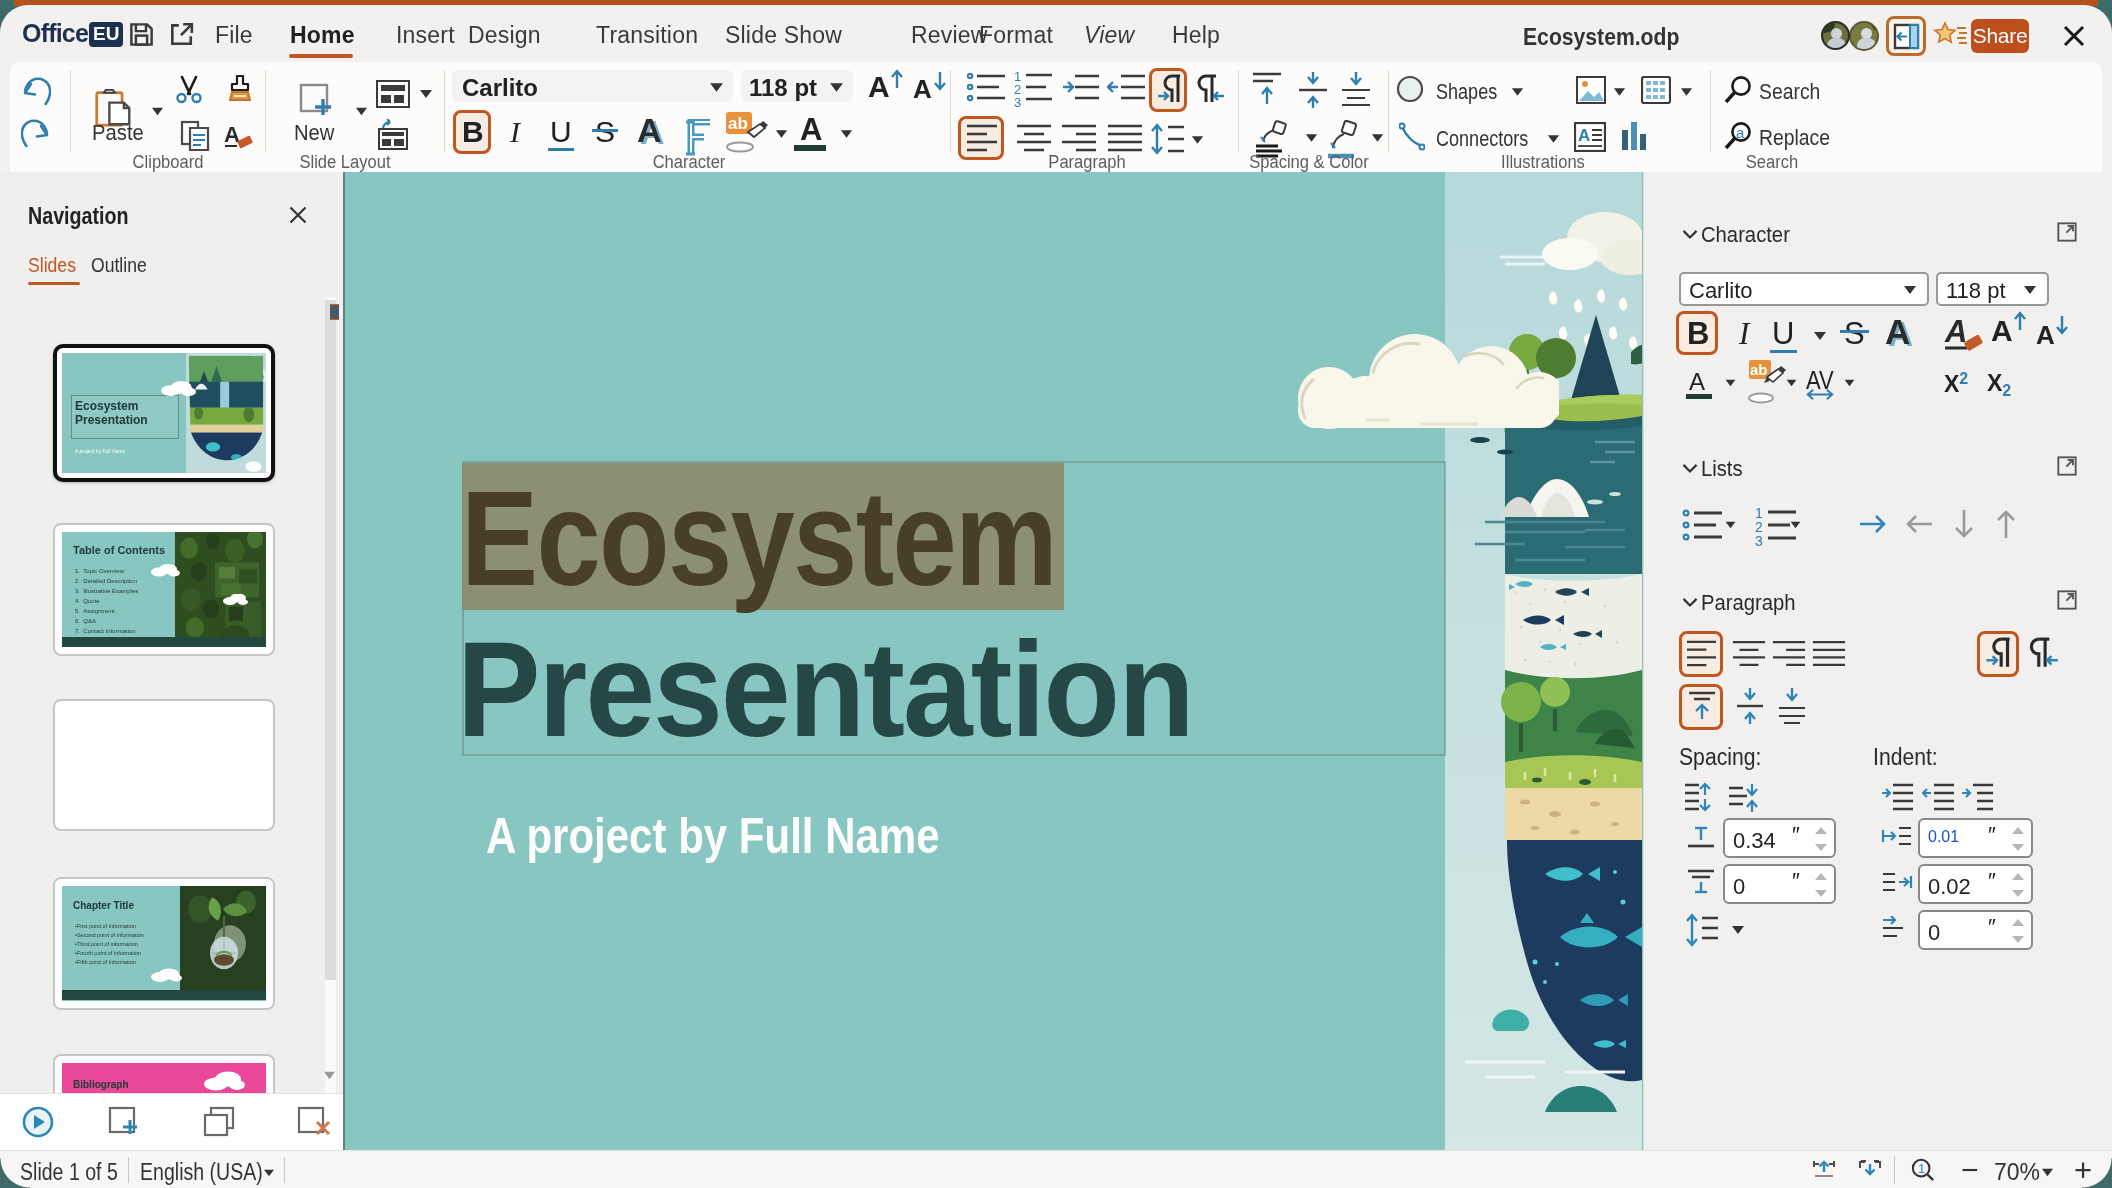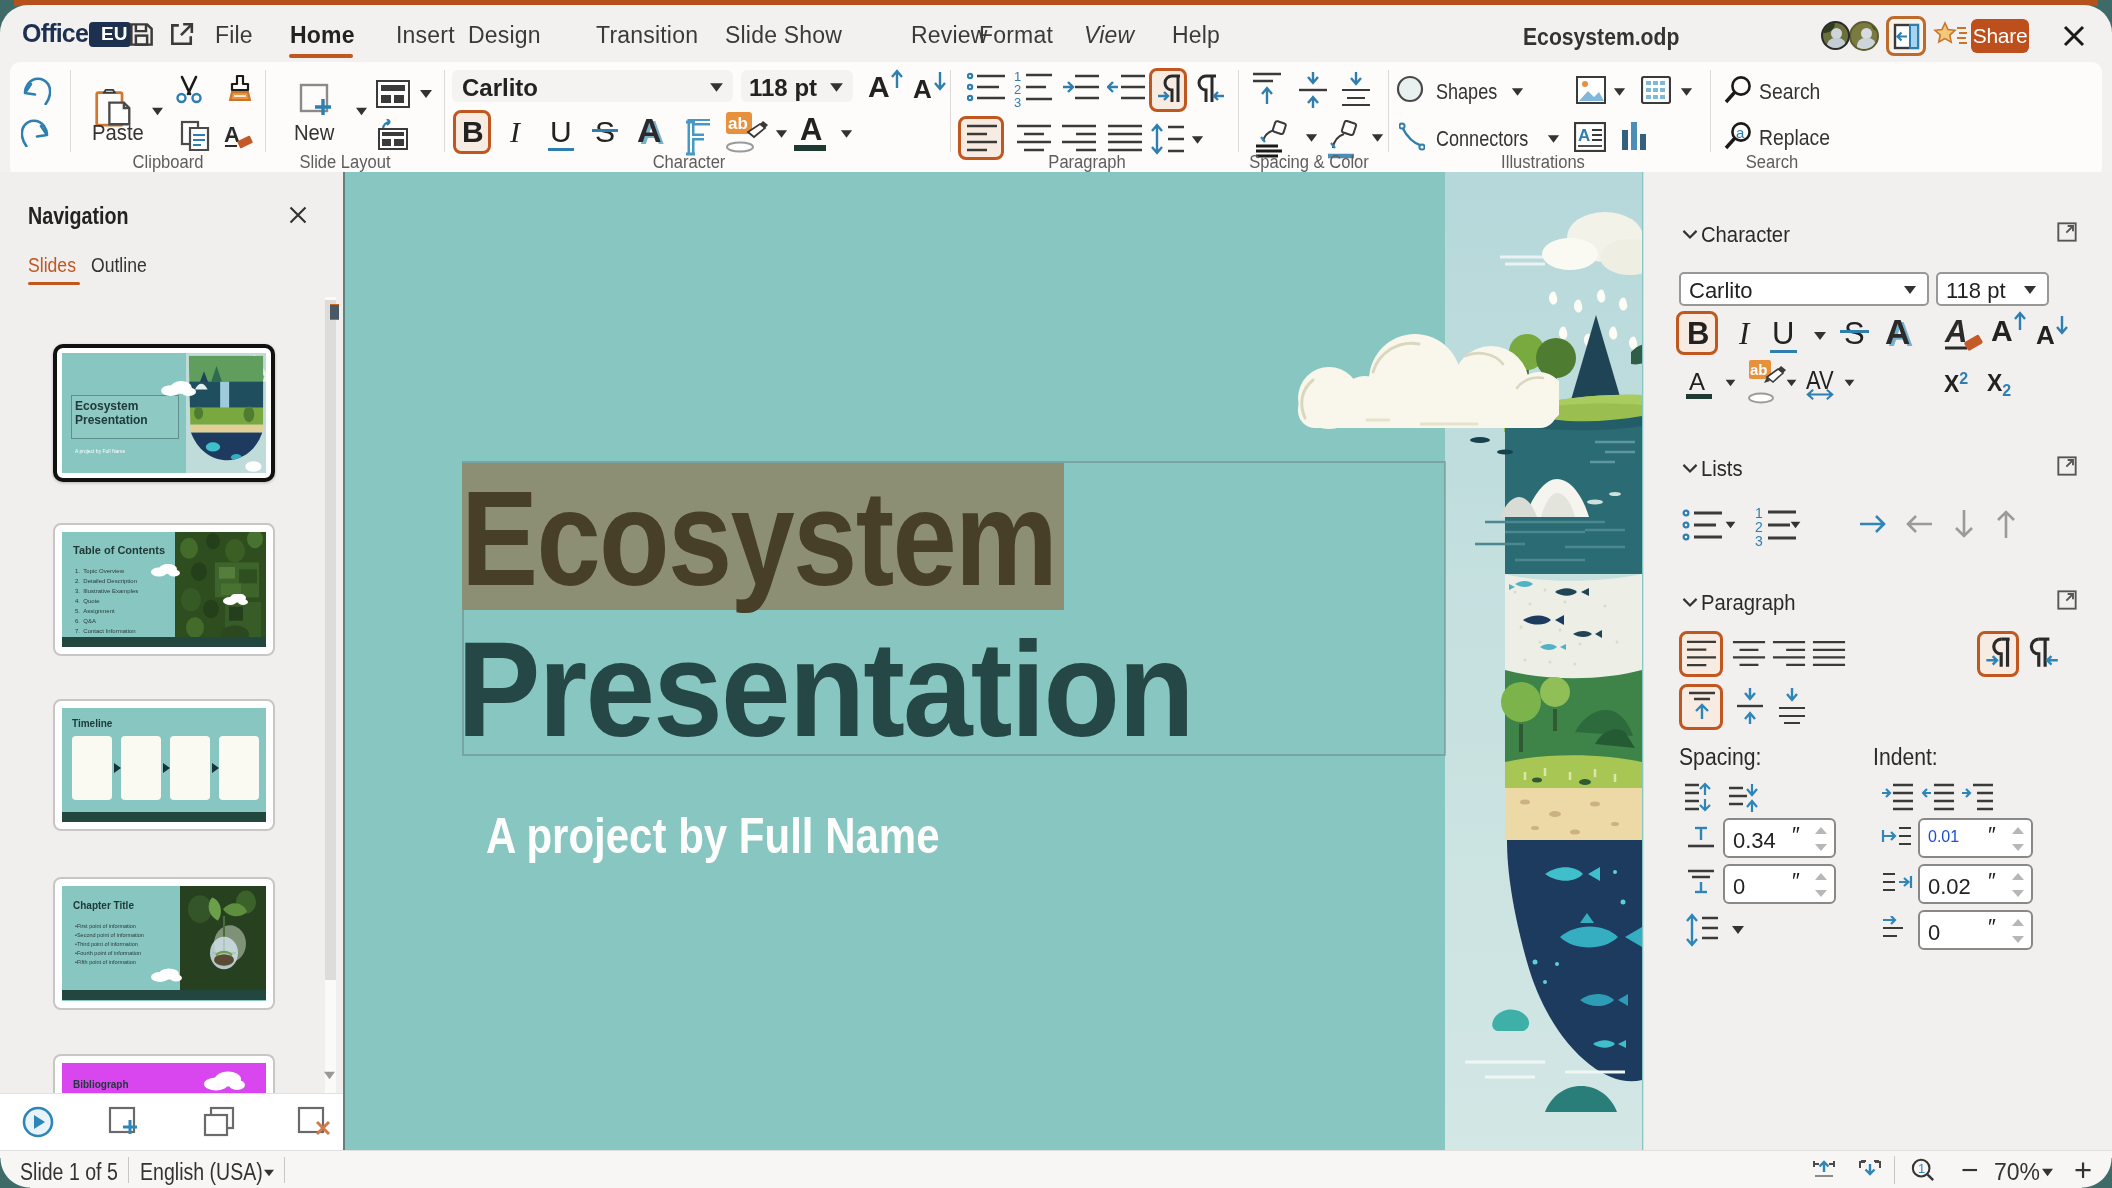--- a/index.html
+++ b/index.html
@@ -19,21 +19,21 @@
 #winscroll{position:absolute;left:2090px;top:0;width:22px;height:978px;background:#F1F0EF;}
 #statusbar{position:absolute;left:0;top:1150px;width:2112px;height:38px;background:#F7F6F5;border-top:1px solid #E2E0DE;}
 .cornbl{position:absolute;left:0;bottom:0;width:30px;height:30px;background:radial-gradient(circle at 30px 0px, transparent 29px, #3E6A68 30px);z-index:50;}
 .cornbr{position:absolute;right:0;bottom:0;width:30px;height:30px;background:radial-gradient(circle at 0px 0px, transparent 29px, #3E6A68 30px);z-index:50;}
 </style>
 </head>
 <body>
 <div id="topbar"></div>
 <div id="win">
   <div id="menurow">
-    <div class="abs" style="left:22px;top:14px;font-weight:bold;font-size:25px;color:#1E3050;letter-spacing:-0.8px;">Office<span style="display:inline-block;background:#1E3050;color:#fff;border-radius:4px;font-size:19px;padding:1px 4px 2px 12px;margin-left:1px;vertical-align:2px;letter-spacing:0;">EU</span></div>
+    <div class="abs" style="left:22px;top:14px;font-weight:bold;font-size:25px;color:#1E3050;letter-spacing:-0.8px;">Office<span style="display:inline-block;background:#1E3050;color:#fff;border-radius:4px;font-size:19px;padding:1px 4px 2px 4px;margin-left:1px;vertical-align:2px;letter-spacing:0;">EU</span></div>
     <svg class="abs" style="left:128px;top:16px" width="27" height="27" viewBox="0 0 24 24">
         <path d="M3 3h14l4 4v14H3z" fill="none" stroke="#3a3a3a" stroke-width="2.2"></path>
         <path d="M7 3v6h9V3" fill="none" stroke="#3a3a3a" stroke-width="2.2"></path>
         <rect x="7" y="13" width="10" height="8" fill="none" stroke="#3a3a3a" stroke-width="2.2"></rect>
       </svg>
     <svg class="abs" style="left:168px;top:16px" width="26" height="26" viewBox="0 0 24 24">
         <path d="M10 4H4v17h17v-7" fill="none" stroke="#3a3a3a" stroke-width="2.4"></path>
         <path d="M14 3h8v8" fill="none" stroke="#3a3a3a" stroke-width="2.4"></path>
         <path d="M21 4 12 13" stroke="#3a3a3a" stroke-width="2.4"></path>
       </svg>
@@ -492,37 +492,20 @@
           <ellipse cx="8" cy="7" rx="7" ry="4" fill="#fff"></ellipse>
           <ellipse cx="16" cy="4" rx="8" ry="4.5" fill="#fff"></ellipse>
           <ellipse cx="21" cy="8" rx="5" ry="3" fill="#fff"></ellipse>
         </svg>
       <div class="abs" style="left:11px;top:12px;font-size:11px;font-weight:bold;color:#203a38;">Table of Contents</div>
       <div class="abs" style="left:13px;top:34px;font-size:6px;color:#2a3c3a;line-height:10px;">1.&nbsp;&nbsp;Topic Overview<br>2.&nbsp;&nbsp;Detailed Description<br>3.&nbsp;&nbsp;Illustrative Examples<br>4.&nbsp;&nbsp;Quote<br>5.&nbsp;&nbsp;Assignment<br>6.&nbsp;&nbsp;Q&amp;A<br>7.&nbsp;&nbsp;Contact Information</div>
       <div class="abs" style="left:0;top:105px;width:204px;height:10px;background:#21473f;"></div>
     </div>
 
     <div class="abs" style="left:53px;top:527px;width:222px;height:132px;background:#fff;border:2px solid #C8C6C4;border-radius:8px;"></div>
-    <div class="abs" style="left:62px;top:536px;width:204px;height:114px;background:#87C6C1;overflow:hidden;">
-      <div class="abs" style="left:10px;top:10px;font-size:10px;font-weight:bold;color:#203a38;">Timeline</div>
-      <div class="abs" style="left:10px;top:28px;width:40px;height:64px;background:#FBFAF2;border-radius:4px;"></div>
-      <div class="abs" style="left:59px;top:28px;width:40px;height:64px;background:#FBFAF2;border-radius:4px;"></div>
-      <div class="abs" style="left:108px;top:28px;width:40px;height:64px;background:#FBFAF2;border-radius:4px;"></div>
-      <div class="abs" style="left:157px;top:28px;width:40px;height:64px;background:#FBFAF2;border-radius:4px;"></div>
-      <svg class="abs" style="left:50px;top:54px" width="10" height="12" viewBox="0 0 10 12">
-          <path d="M2 1l7 5-7 5z" fill="#16323a"></path>
-        </svg>
-      <svg class="abs" style="left:99px;top:54px" width="10" height="12" viewBox="0 0 10 12">
-          <path d="M2 1l7 5-7 5z" fill="#16323a"></path>
-        </svg>
-      <svg class="abs" style="left:148px;top:54px" width="10" height="12" viewBox="0 0 10 12">
-          <path d="M2 1l7 5-7 5z" fill="#16323a"></path>
-        </svg>
-      <div class="abs" style="left:0;top:104px;width:204px;height:10px;background:#21473f;"></div>
-    </div>
 
     <div class="abs" style="left:53px;top:705px;width:222px;height:133px;background:#fff;border:2px solid #C8C6C4;border-radius:8px;"></div>
     <div class="abs" style="left:62px;top:714px;width:204px;height:115px;background:#87C6C1;overflow:hidden;">
       <div class="abs" style="left:11px;top:14px;font-size:10px;font-weight:bold;color:#203a38;">Chapter Title</div>
       <div class="abs" style="left:13px;top:36px;font-size:5.5px;color:#2a3c3a;line-height:9px;">•First point of information<br>•Second point of information<br>•Third point of information<br>•Fourth point of information<br>•Fifth point of information</div>
       <svg class="abs" style="left:118px;top:0" width="86" height="104" preserveAspectRatio="none" viewBox="0 0 86 90">
           <rect width="86" height="90" fill="#27401f"></rect>
           <circle cx="20" cy="20" r="12" fill="#375a2a" opacity="0.8"></circle>
           <circle cx="66" cy="14" r="10" fill="#44702f" opacity="0.7"></circle>
           <circle cx="50" cy="50" r="16" fill="#d8e4d0" opacity="0.5"></circle>
@@ -536,21 +519,21 @@
         </svg>
       <div class="abs" style="left:0;top:104px;width:204px;height:10px;background:#21473f;"></div>
       <svg class="abs" style="left:88px;top:82px" width="32" height="14" viewBox="0 0 32 14">
           <ellipse cx="10" cy="9" rx="9" ry="5" fill="#fff"></ellipse>
           <ellipse cx="19" cy="6" rx="10" ry="5.5" fill="#fff"></ellipse>
           <ellipse cx="26" cy="10" rx="6" ry="3.5" fill="#fff"></ellipse>
         </svg>
     </div>
 
     <div class="abs" style="left:53px;top:882px;width:222px;height:39px;background:#fff;border:2px solid #C8C6C4;border-radius:8px 8px 0 0;border-bottom:none;"></div>
-    <div class="abs" style="left:62px;top:891px;width:204px;height:30px;background:#d946ef;overflow:hidden;">
+    <div class="abs" style="left:62px;top:891px;width:204px;height:30px;background:#ec4899;overflow:hidden;">
       <div class="abs" style="left:11px;top:16px;font-size:10px;font-weight:bold;color:#203a38;">Bibliograph</div>
 
       <svg class="abs" style="left:140px;top:8px" width="44" height="20" viewBox="0 0 44 20">
           <ellipse cx="14" cy="13" rx="12" ry="6.5" fill="#fff"></ellipse>
           <ellipse cx="26" cy="8" rx="13" ry="7.5" fill="#fff"></ellipse>
           <ellipse cx="35" cy="14" rx="8" ry="5" fill="#fff"></ellipse>
         </svg>
     </div>
 
     <div class="abs" style="left:0;top:921px;width:344px;height:57px;background:#FFFFFF;border-top:1px solid #E4E2E0;"></div>

